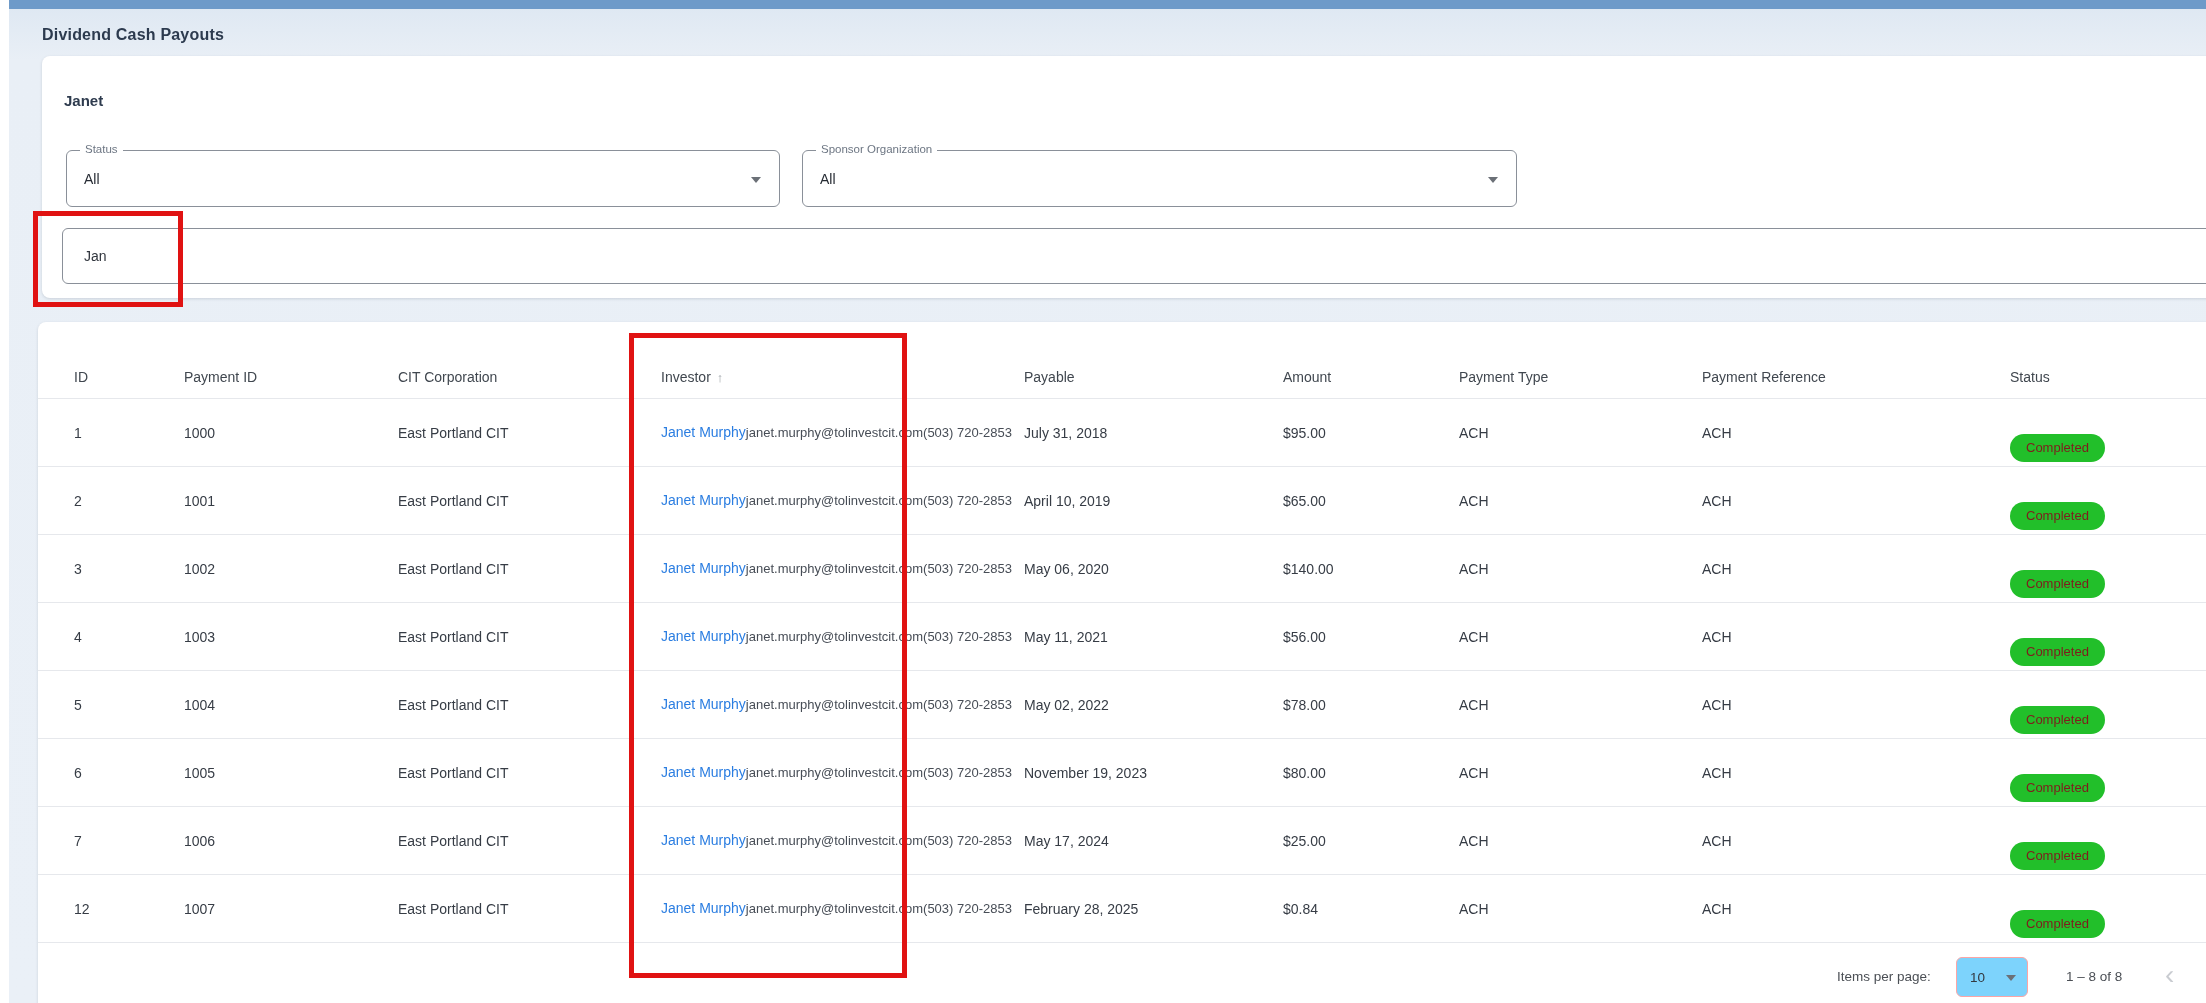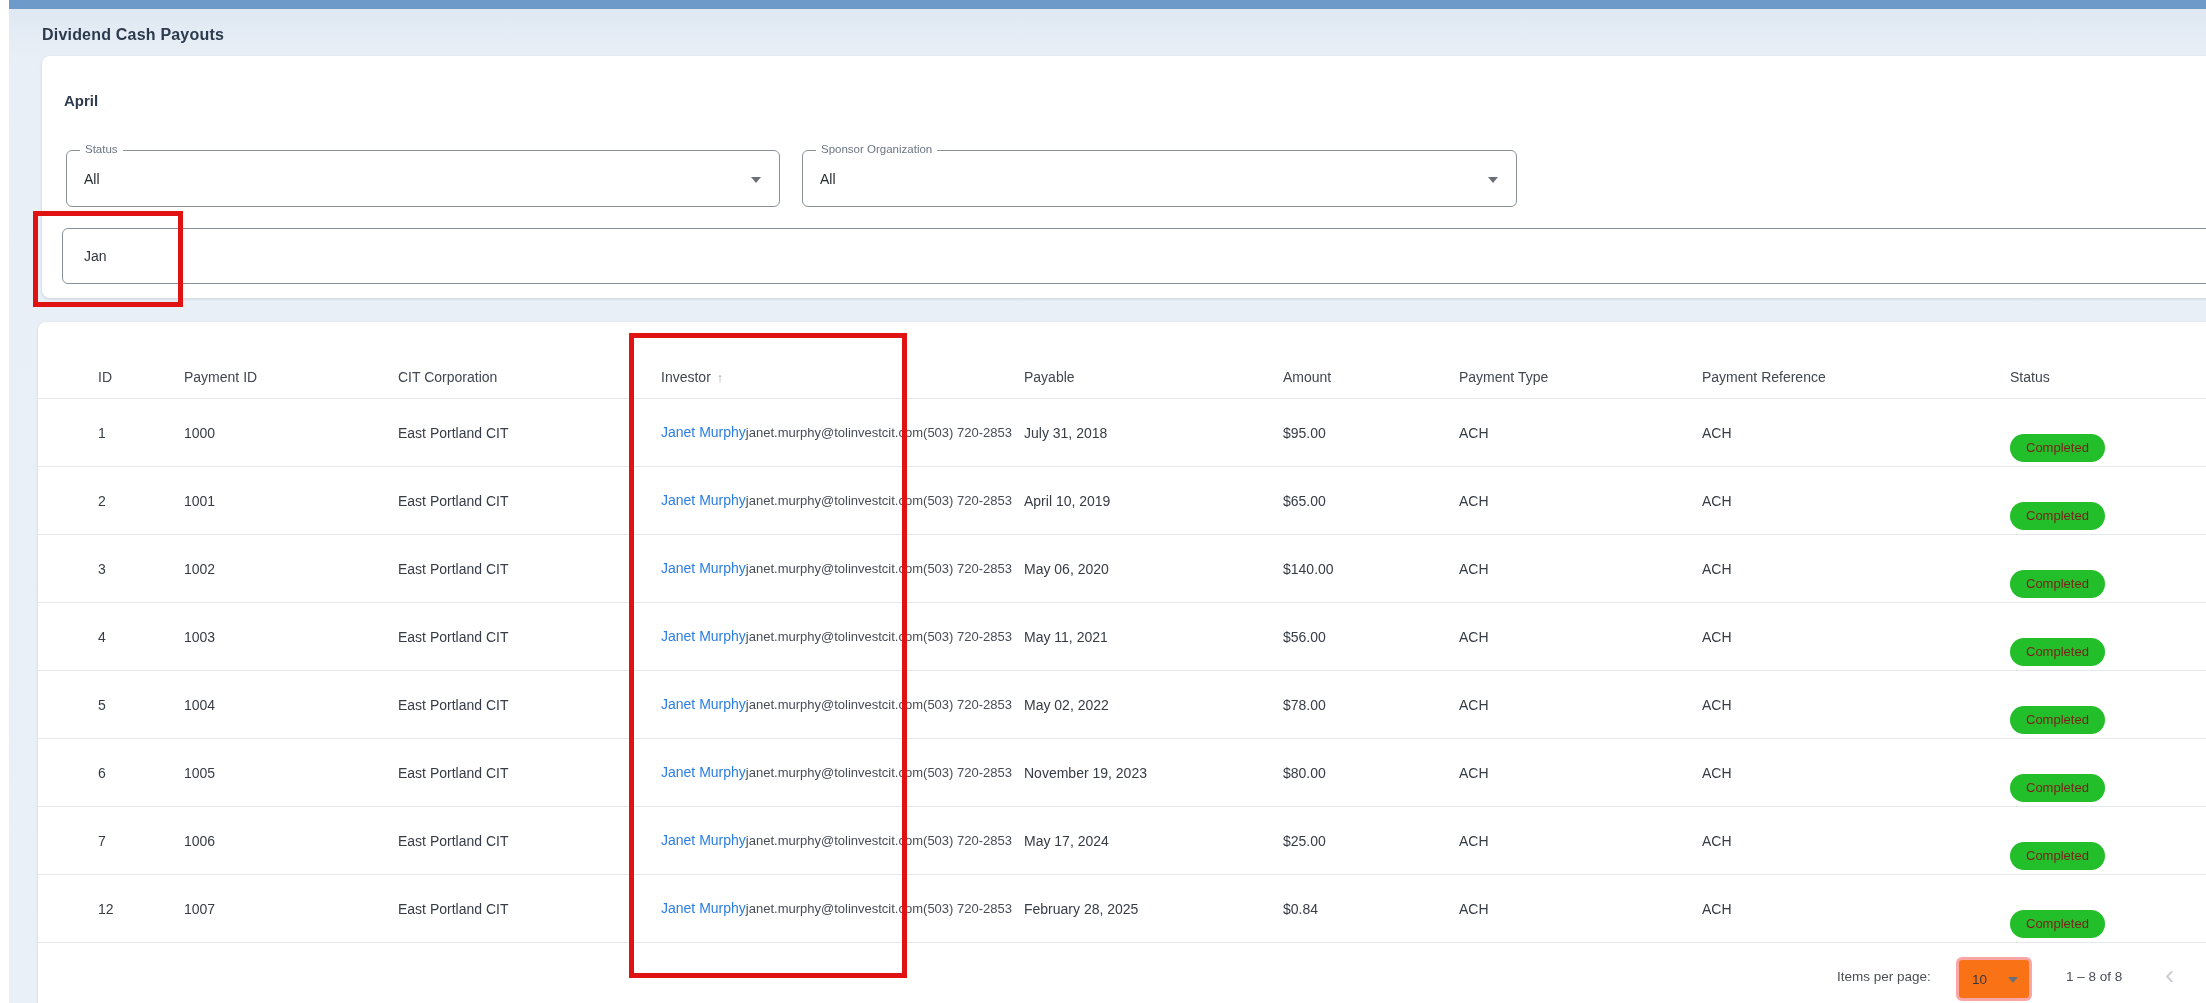--- a/index.html
+++ b/index.html
@@ -35,38 +35,38 @@
   .month-input{position:absolute;left:20px;top:172px;height:54px;right:-20px;
       border:1px solid #8a9099;border-radius:6px;background:#fff;}
   .month-input .val{position:absolute;left:21px;top:50%;transform:translateY(-50%);
       font-size:14px;color:#30353d;}
   
   .table-card{left:38px;top:322px;right:-40px;bottom:-30px;border-radius:8px;}
   .thead{position:relative;height:76px;}
   .hc{position:absolute;top:46px;font-size:14px;color:#40474f;line-height:18px;
       white-space:nowrap;cursor:pointer;}
   .sort-icon{color:#9aa0a6;font-size:13px;margin-left:6px;}
-  .c-id{left:60px;} .c-div{left:146px;} .c-cit{left:360px;} .c-inv{left:623px;}
+  .c-id{left:36px;} .c-div{left:146px;} .c-cit{left:360px;} .c-inv{left:623px;}
   .c-pay{left:986px;} .c-amt{left:1245px;} .c-ptype{left:1421px;}
   .c-pref{left:1664px;text-align:center;} .c-status{left:1972px;}
   .trow{position:relative;height:67px;border-top:1px solid #e6e8ec;}
   .trow:last-child{border-bottom:1px solid #e6e8ec;}
   .cell{position:absolute;top:50%;transform:translateY(-50%);
       font-size:14px;color:#363c45;white-space:nowrap;}
   .inv-block{display:flex;flex-direction:row;line-height:15.5px;}
   .inv-name{color:var(--link,#2a7de1);font-size:14px;text-decoration:none;cursor:pointer;}
   .inv-email,.inv-phone{font-size:13px;color:#474d56;}
   .pill{display:inline-block;background:var(--completed-badge,#22bf2a);color:#7f1d1d;
       font-size:13px;padding:6px 16px;border-radius:16px;line-height:16px;margin-top:30px;}
   
   .paginator{position:relative;height:66px;}
   .pp-label{position:absolute;left:1799px;top:50%;transform:translateY(-50%);
       font-size:13.5px;color:#4b4f55;}
   .pp-select{position:absolute;left:1918px;top:14px;width:70px;height:38px;
-      border:3px solid #fca5a5;border-radius:6px;background:#f97316;cursor:pointer;}
+      border:1px solid #fca5a5;border-radius:6px;background:#7dd3fc;cursor:pointer;}
   .pp-select .val{position:absolute;left:13px;top:50%;transform:translateY(-50%);
       font-size:13.5px;color:#33383f;}
   .pp-range{position:absolute;left:2028px;top:50%;transform:translateY(-50%);
       font-size:13.5px;color:#4b4f55;}
   .chev{position:absolute;left:2127px;top:50%;transform:translateY(-54%);
       font-size:28px;color:#c9ccd1;cursor:default;line-height:28px;}
   
   .annotation{position:absolute;border:5px solid var(--annotation,#e01212);
       z-index:50;pointer-events:none;}
   .anno-month{left:33px;top:211px;width:140px;height:86px;}
@@ -74,21 +74,21 @@
 </style>
 </head>
 <body>
 
 <div class="bg"></div>
 <div class="topbar"></div>
 
 <h1 class="page-title">Dividend Cash Payouts</h1>
 
 <section class="card filter-card">
-  <h2 class="filter-heading">April</h2>
+  <h2 class="filter-heading">Janet</h2>
 
   <div class="mat-field status">
     <span class="mat-label">Status</span>
     <span class="mat-value">All</span>
     <span class="tri"></span>
   </div>
 
   <div class="mat-field sponsor">
     <span class="mat-label">Sponsor Organization</span>
     <span class="mat-value">All</span>

